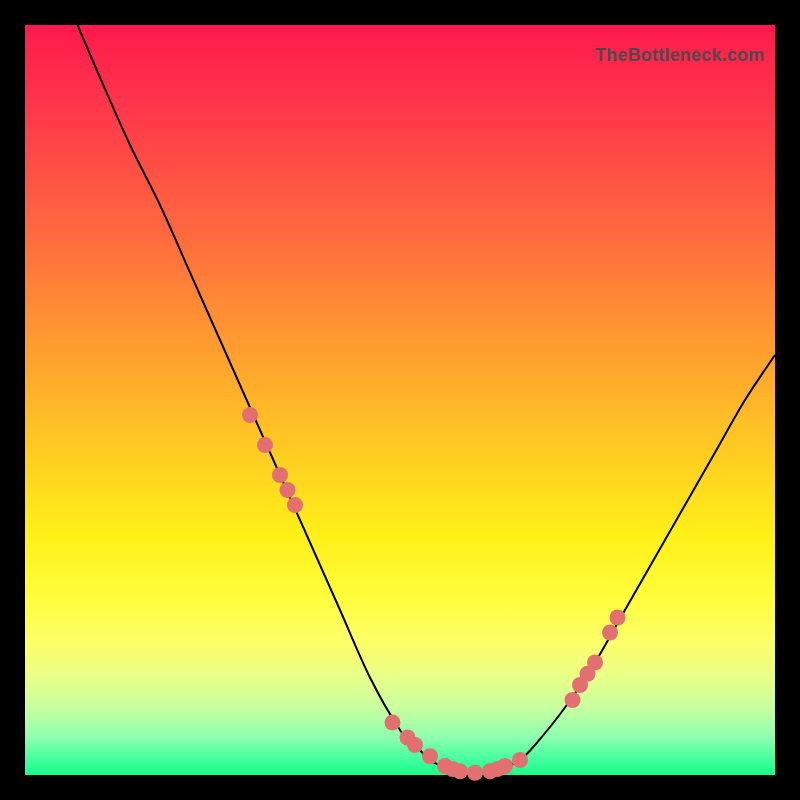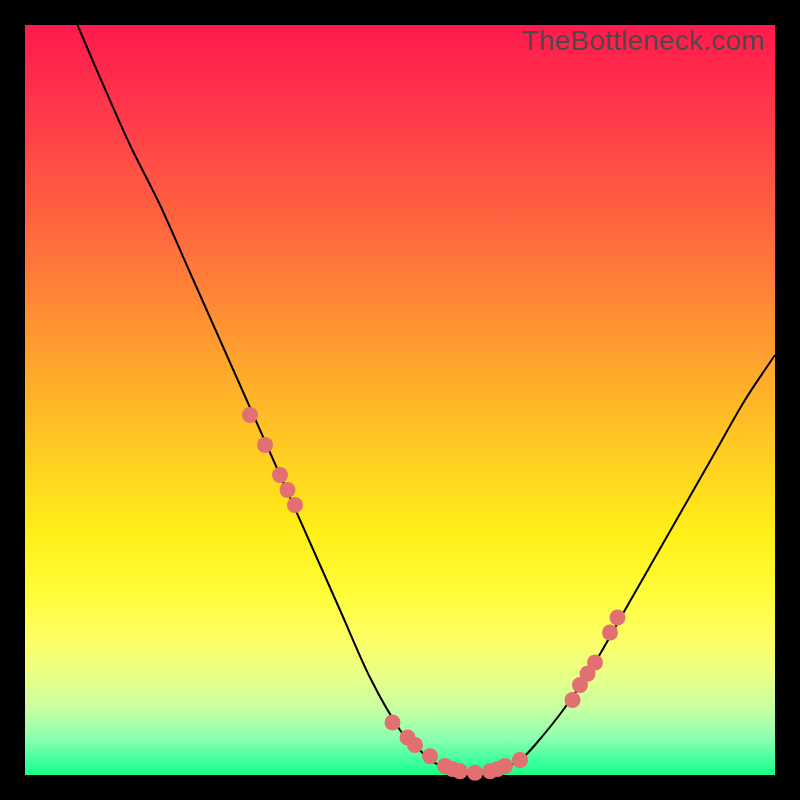--- a/index.html
+++ b/index.html
@@ -28,25 +28,25 @@
       #fdff66 82%,
       #e8ff88 87%,
       #c8ffa0 91%,
       #8effb0 95%,
       #42ff9e 98%,
       #17ff88 100%
     );
   }
   .watermark {
     position: absolute;
-    top: 0;
+    top: 20px;
     right: 10px;
     color: #4a4a4a;
-    font-size: 28px;
-    font-weight: 400;
+    font-size: 18px;
+    font-weight: 700;
     letter-spacing: 0.2px;
     user-select: none;
   }
   svg.curve {
     position: absolute;
     left: 0;
     top: 0;
     width: 750px;
     height: 750px;
     overflow: visible;

